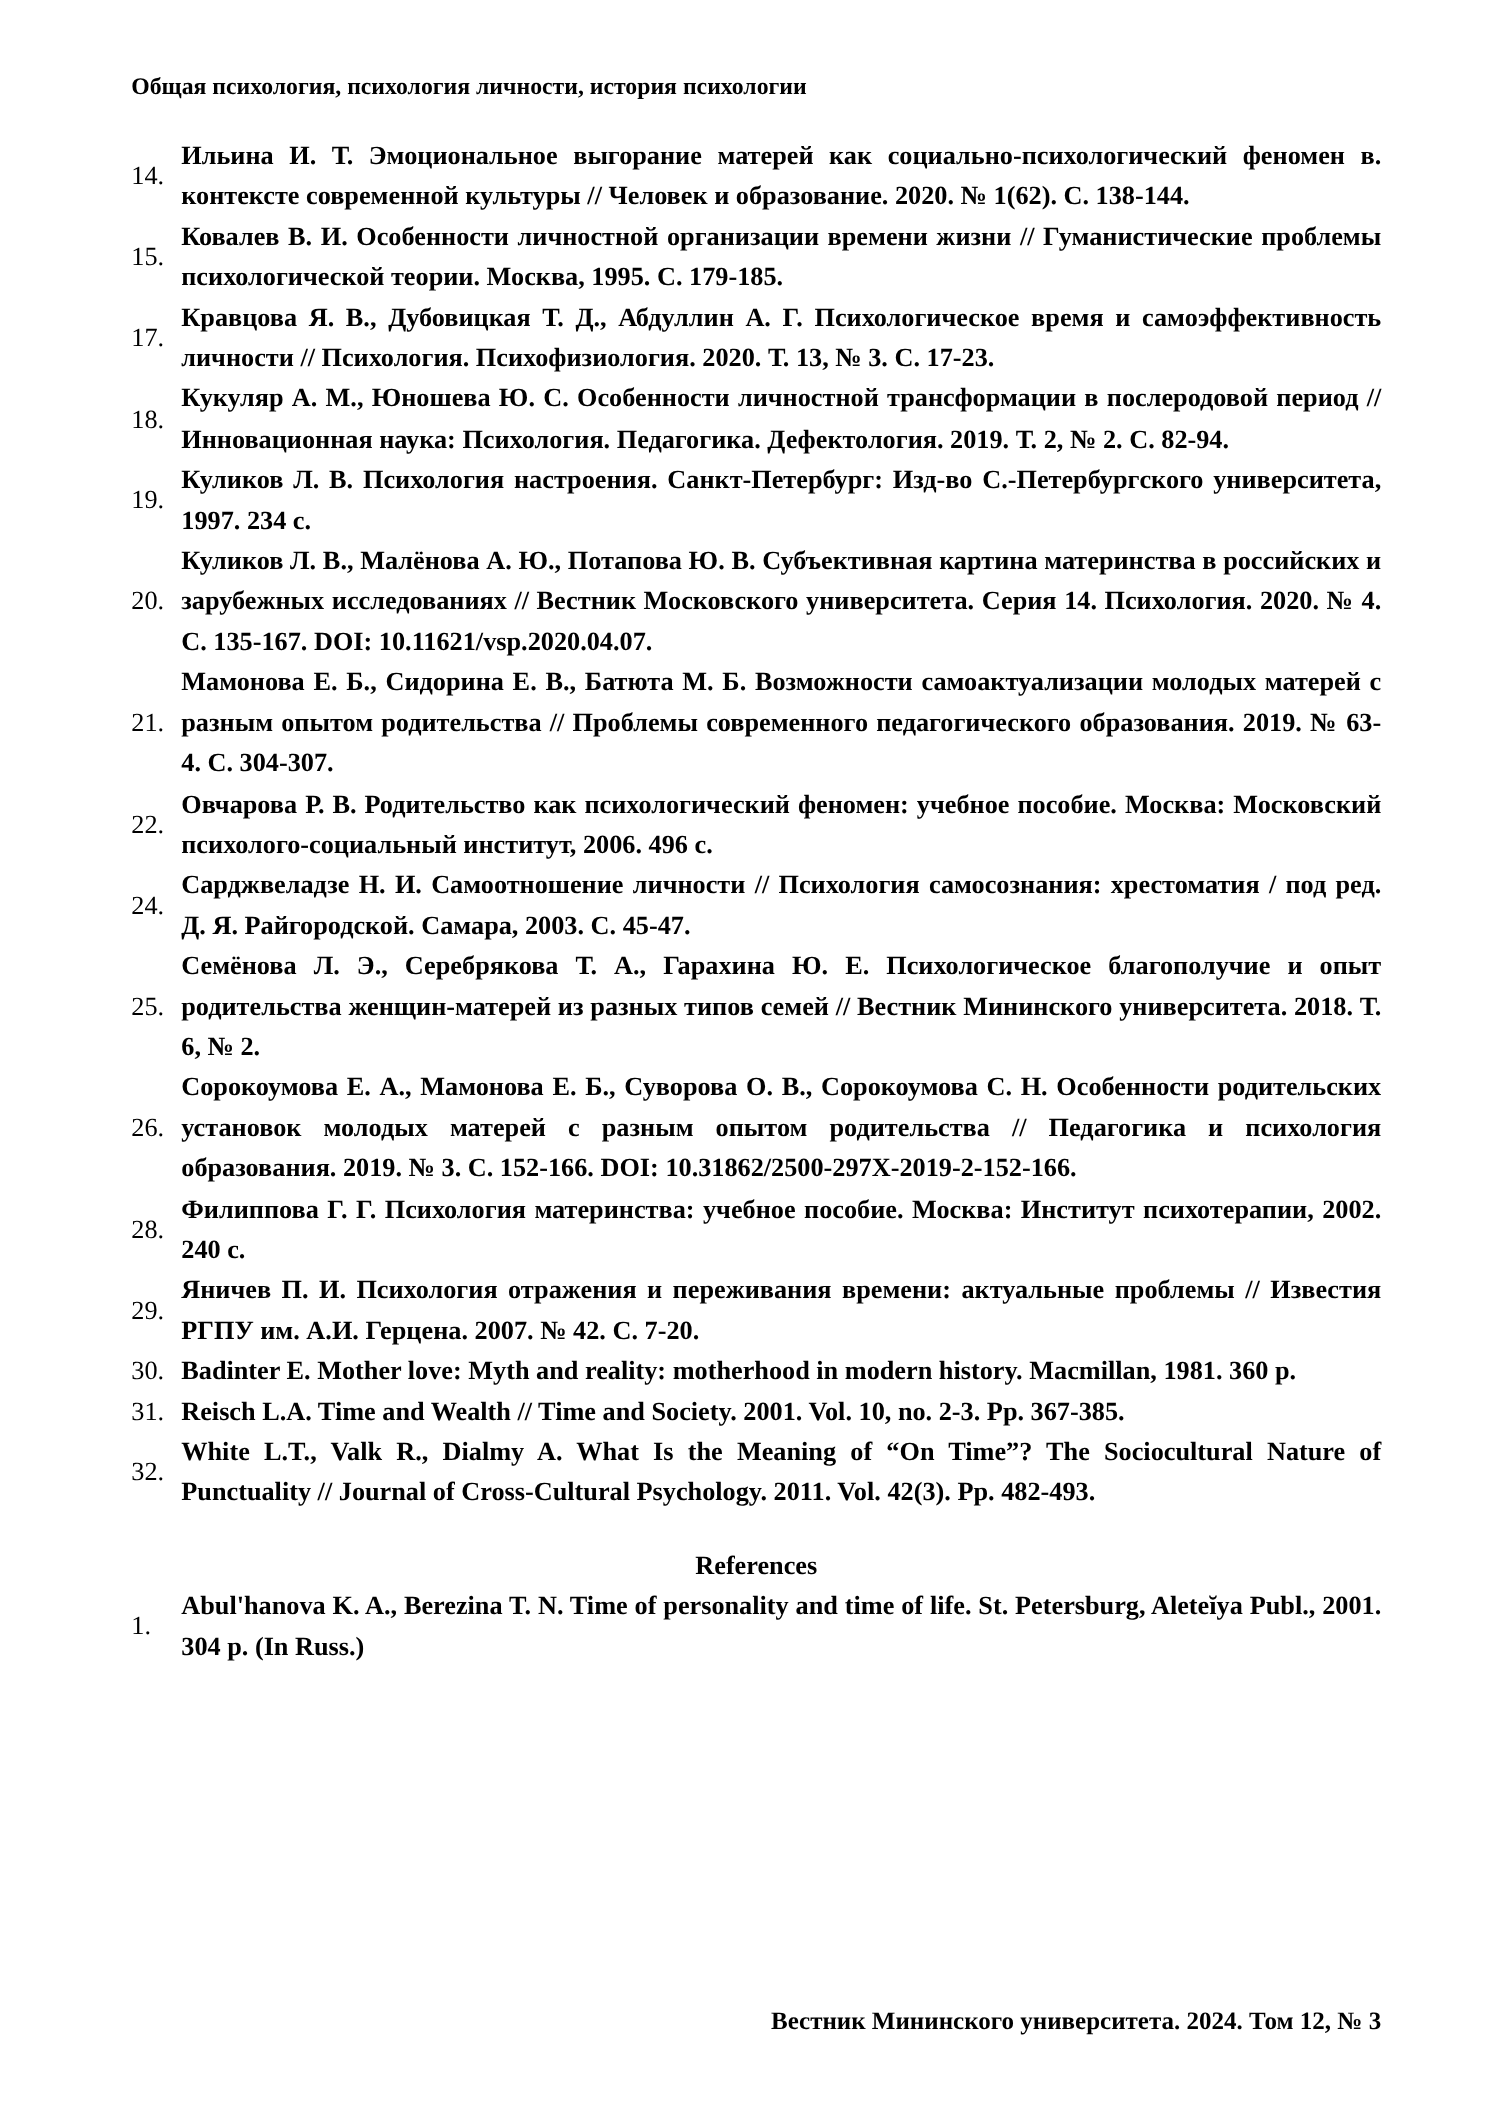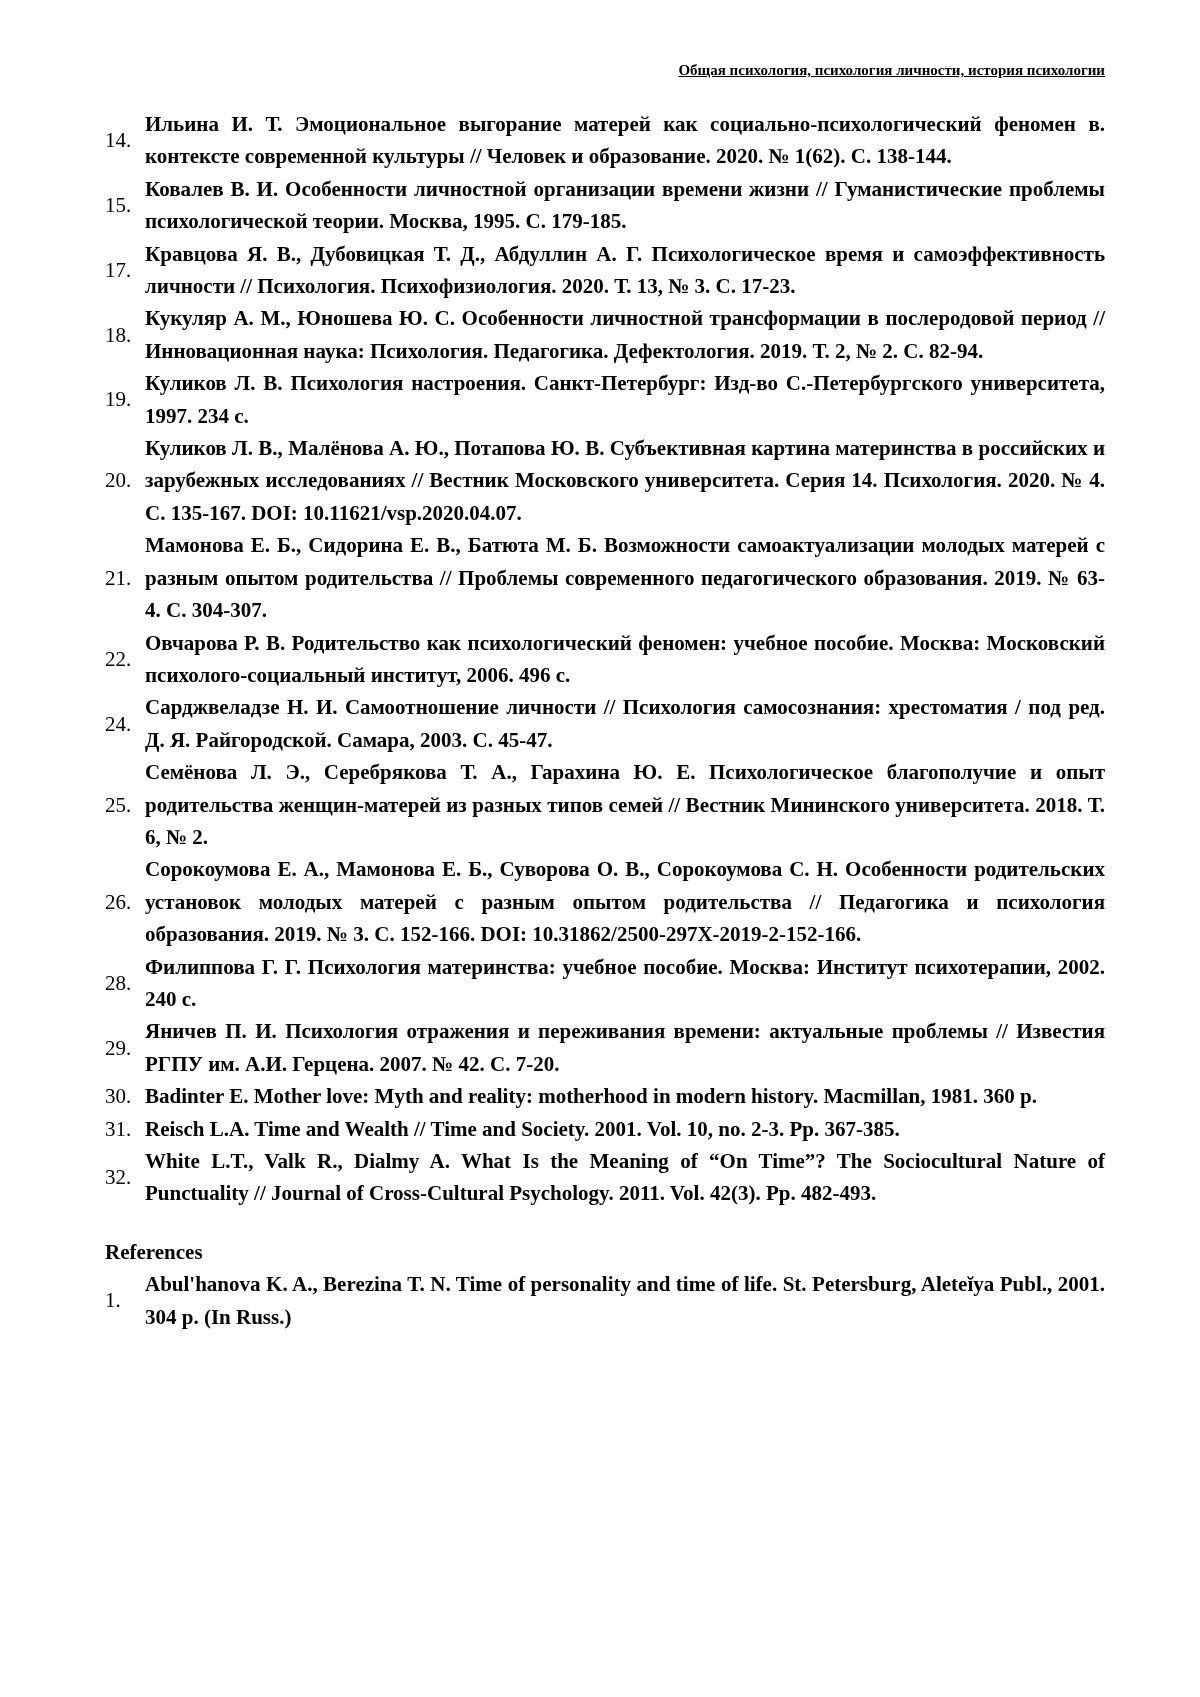--- a/index.html
+++ b/index.html
@@ -14,26 +14,25 @@
     background: #ffffff;
     color: #000000;
     font-family: "Liberation Serif", "DejaVu Serif", serif;
     overflow: hidden;
     box-sizing: border-box;
   }
   .content {
     padding: 58px 95px 0 105px;
   }
   .running-head {
-    text-align: right;
+    text-align: left;
     font-weight: bold;
-    font-size: 15px;
+    font-size: 19px;
     line-height: 24px;
     margin-bottom: 26px;
-    text-decoration: underline;
   }
   .ref-list {
     list-style: none;
     margin: 0;
     padding: 0;
     font-size: 21px;
     line-height: 32.4px;
   }
   .ref-item {
     display: flex;
@@ -46,20 +45,21 @@
   .ref-text {
     flex: 1 1 auto;
     text-align: justify;
     font-weight: bold;
   }
   .refs-heading {
     margin: 26px 0 0 0;
     font-size: 21px;
     line-height: 32.4px;
     font-weight: bold;
+    text-align: center;
   }
   .footer {
     position: absolute;
     right: 95px;
     bottom: 68px;
     font-weight: bold;
     font-size: 20px;
     line-height: 24px;
     text-align: right;
   }
@@ -143,13 +143,14 @@
 
     <ol class="ref-list" id="en-list">
         <li class="ref-item">
           <span class="ref-num">1.</span>
           <div class="ref-text">Abul'hanova K. A., Berezina T. N. Time of personality and time of life. St. Petersburg, Aleteĭya Publ., 2001. 304 p. (In Russ.)</div>
         </li>
       </ol>
 
   </div>
 
+  <div class="footer">Вестник Мининского университета. 2024. Том 12, № 3</div>
 </div>
 
 </body></html>

